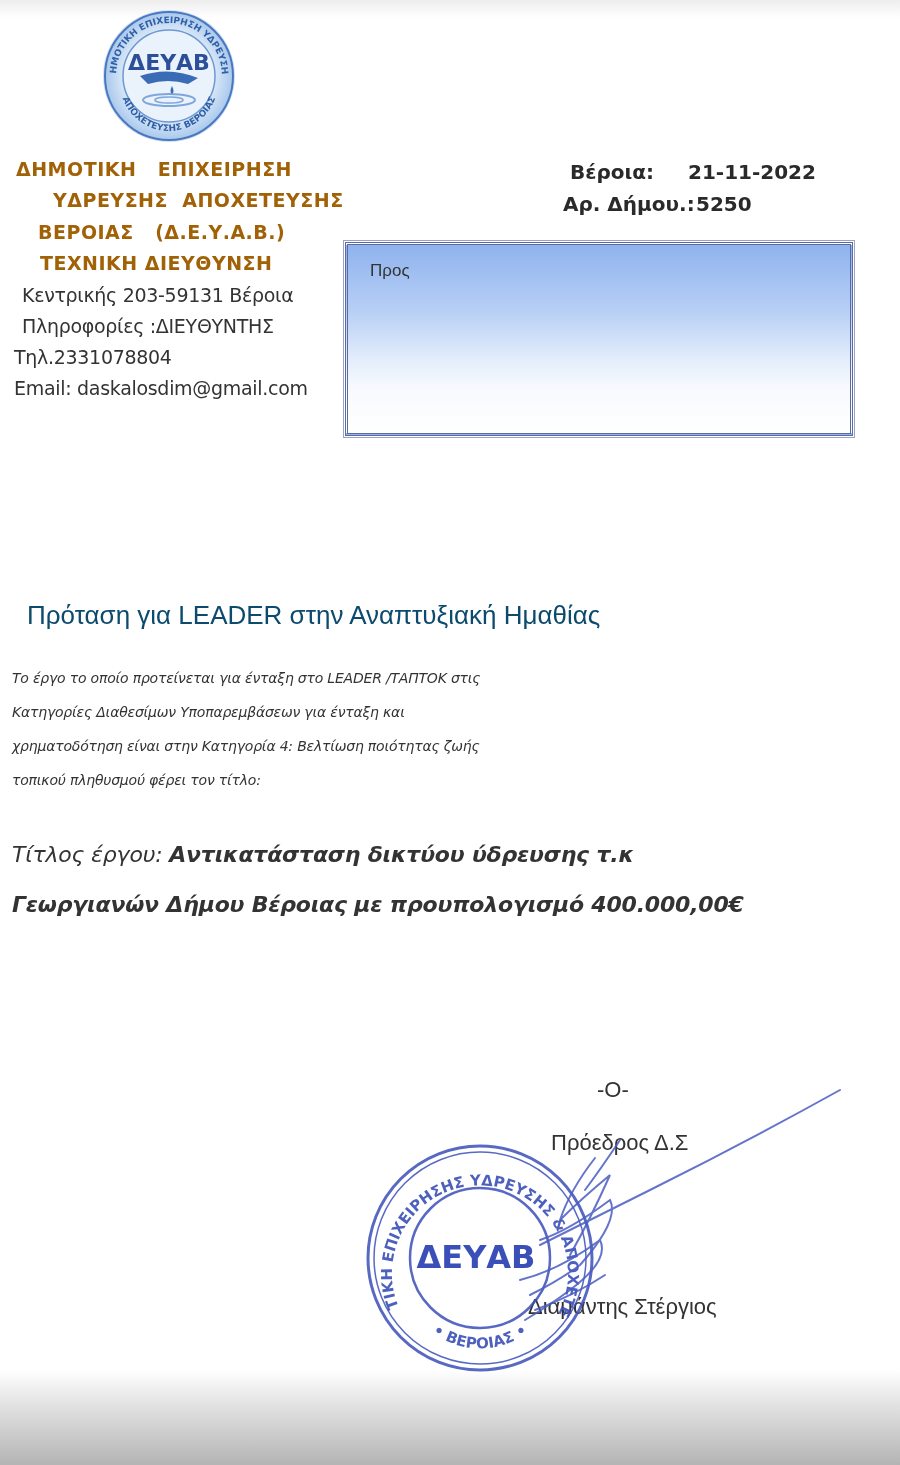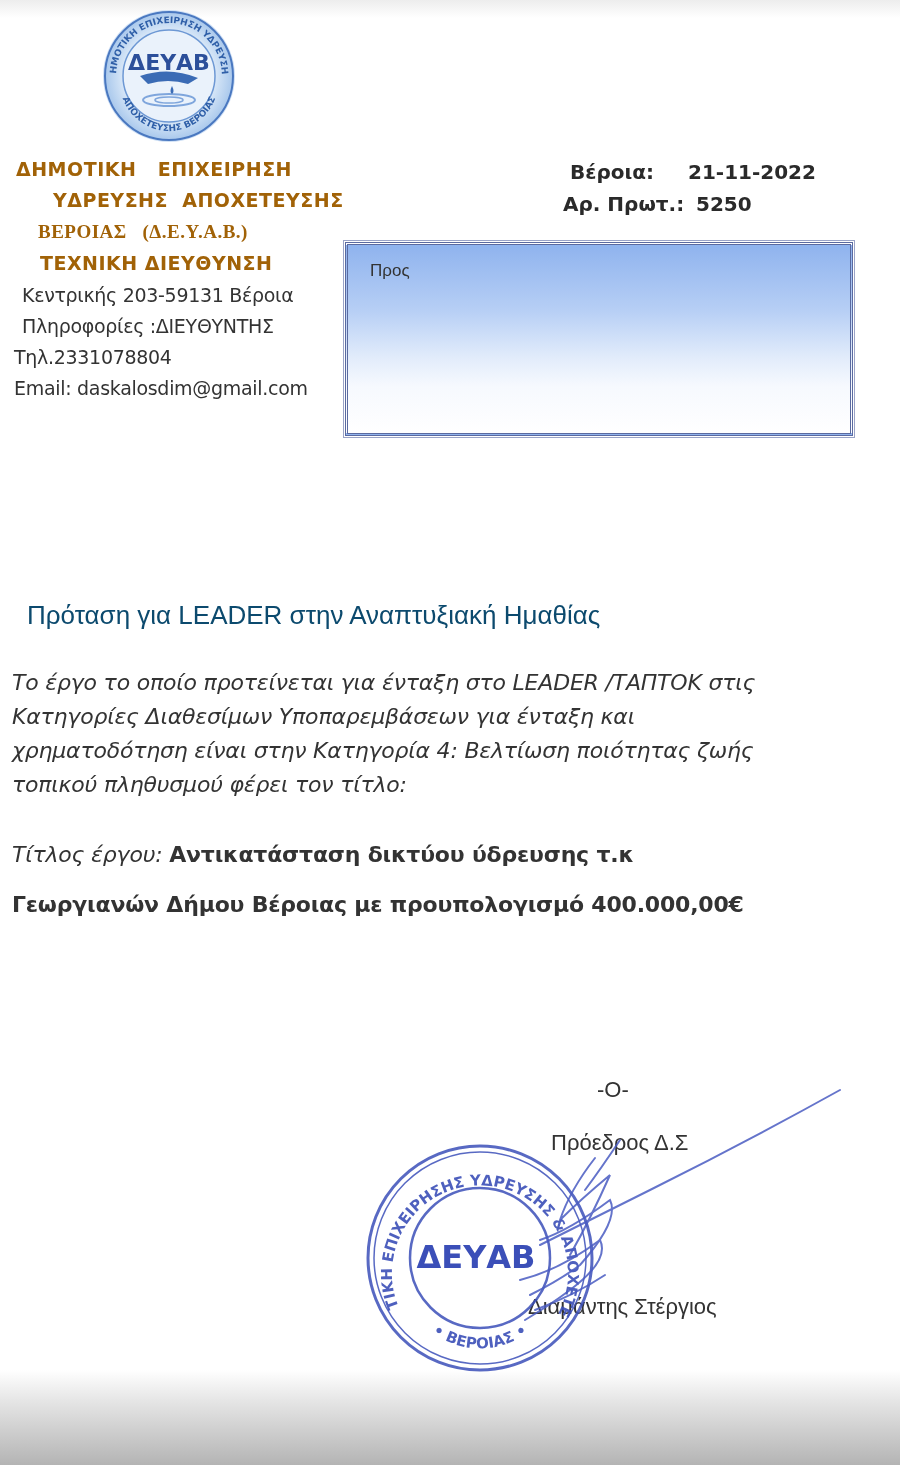--- a/index.html
+++ b/index.html
@@ -21,24 +21,24 @@
       left: 345px; top: 242px; width: 502px; height: 188px;
       border: 3px double #5b6aa0;
       outline: 1px solid #9aa3c7; outline-offset: 1px;
       background: linear-gradient(to bottom, #8fb3ee 0%, #b7cff5 35%, #e2ecfb 60%, #f6f9fe 75%, #ffffff 100%);
     }
     #recipient-pros { left: 22px; top: 16px; font-size: 17px; color: #333; font-family: "Liberation Sans", sans-serif; }
     #recipient-name { left: 0; right: 0; top: 72px; text-align: center; font-weight: bold; font-size: 38px; letter-spacing: 1.5px; color: #222; font-family: "Liberation Sans", sans-serif; }
     
     #subject { left: 27px; top: 600px; font-size: 26px; color: #0c4a6e; font-family: "Liberation Sans", sans-serif; white-space: nowrap; }
     
-    .body-line { left: 12px; font-style: italic; font-size: 22px; color: #333; white-space: nowrap; font-family: "DejaVu Sans", sans-serif; letter-spacing: -0.2px; }
+    .body-line { left: 12px; font-style: italic; font-size: 14px; color: #333; white-space: nowrap; font-family: "DejaVu Sans", sans-serif; letter-spacing: -0.2px; }
     .title-line { left: 12px; font-size: 22px; color: #333; white-space: nowrap; font-family: "DejaVu Sans", sans-serif; letter-spacing: -0.2px; }
     .title-label { font-style: italic; font-weight: normal; }
-    .title-bold { font-weight: bold; text-align: right; }
+    .title-bold { font-style: italic; font-weight: bold; text-align: right; }
     
     .sig-text { font-size: 22px; color: #333; white-space: nowrap; font-family: "Liberation Sans", sans-serif; }
     #stamp { left: 360px; top: 1140px; width: 240px; height: 238px; }
     #signature { left: 500px; top: 1080px; width: 360px; height: 260px; }
   </style>
 </head>
 <body>
 
 <div class="abs" id="logo">
   <svg width="142" height="136" viewBox="0 0 142 136">
@@ -63,30 +63,30 @@
     <text x="71" y="62" text-anchor="middle" font-size="22" font-weight="bold" fill="#2c4f9a" font-family="DejaVu Sans, sans-serif">ΔΕΥΑΒ</text>
     <path d="M 42 68 Q 71 58 100 70 L 90 76 Q 70 70 50 76 Z" fill="#3a6bb5"></path>
     <ellipse cx="71" cy="92" rx="26" ry="6" fill="none" stroke="#7fa6dc" stroke-width="2"></ellipse>
     <ellipse cx="71" cy="92" rx="14" ry="3" fill="none" stroke="#7fa6dc" stroke-width="1.5"></ellipse>
     <path d="M 74 78 Q 77 84 74 86 Q 71 84 74 78 Z" fill="#3a6bb5"></path>
   </svg>
 </div>
 
 <div class="abs hdr-bold" style="left:16px; top:158px;">ΔΗΜΟΤΙΚΗ   ΕΠΙΧΕΙΡΗΣΗ</div>
 <div class="abs hdr-bold" style="left:26px; top:189px;margin-left:27px;">ΥΔΡΕΥΣΗΣ  ΑΠΟΧΕΤΕΥΣΗΣ</div>
-<div class="abs hdr-bold" style="left:38px; top:221px;font-family:Liberation Serif, serif;">ΒΕΡΟΙΑΣ   (Δ.Ε.Υ.Α.Β.)</div>
+<div class="abs hdr-bold" style="left:38px; top:221px;">ΒΕΡΟΙΑΣ   (Δ.Ε.Υ.Α.Β.)</div>
 <div class="abs hdr-bold" style="left:40px; top:252px;">ΤΕΧΝΙΚΗ ΔΙΕΥΘΥΝΣΗ</div>
 <div class="abs hdr-reg" style="left:22px; top:284px;">Κεντρικής 203-59131 Βέροια</div>
 <div class="abs hdr-reg" style="left:22px; top:315px;">Πληροφορίες :ΔΙΕΥΘΥΝΤΗΣ</div>
 <div class="abs hdr-reg" style="left:14px; top:346px;">Τηλ.2331078804</div>
 <div class="abs hdr-reg" style="left:14px; top:377px;">Email: daskalosdim@gmail.com</div>
 
 <div class="abs meta" style="left:570px; top:160px;text-align:right;">Βέροια:</div>
 <div class="abs meta" style="left:688px; top:160px;">21-11-2022</div>
-<div class="abs meta" style="left:563px; top:192px;">Αρ. Πρωτ.:</div>
+<div class="abs meta" style="left:563px; top:192px;">Αρ. Δήμου.:</div>
 <div class="abs meta" style="left:696px; top:192px;">5250</div>
 
 <div class="abs" id="recipient-box">
   <div class="abs" id="recipient-pros">Προς</div>
 </div>
 
 <div class="abs" id="subject">Πρόταση για LEADER στην Αναπτυξιακή Ημαθίας</div>
 
 <div class="abs body-line" style="top:670px;">Το έργο το οποίο προτείνεται για ένταξη στο LEADER /ΤΑΠΤΟΚ στις</div>
 <div class="abs body-line" style="top:704px;">Κατηγορίες Διαθεσίμων Υποπαρεμβάσεων για ένταξη και</div>

